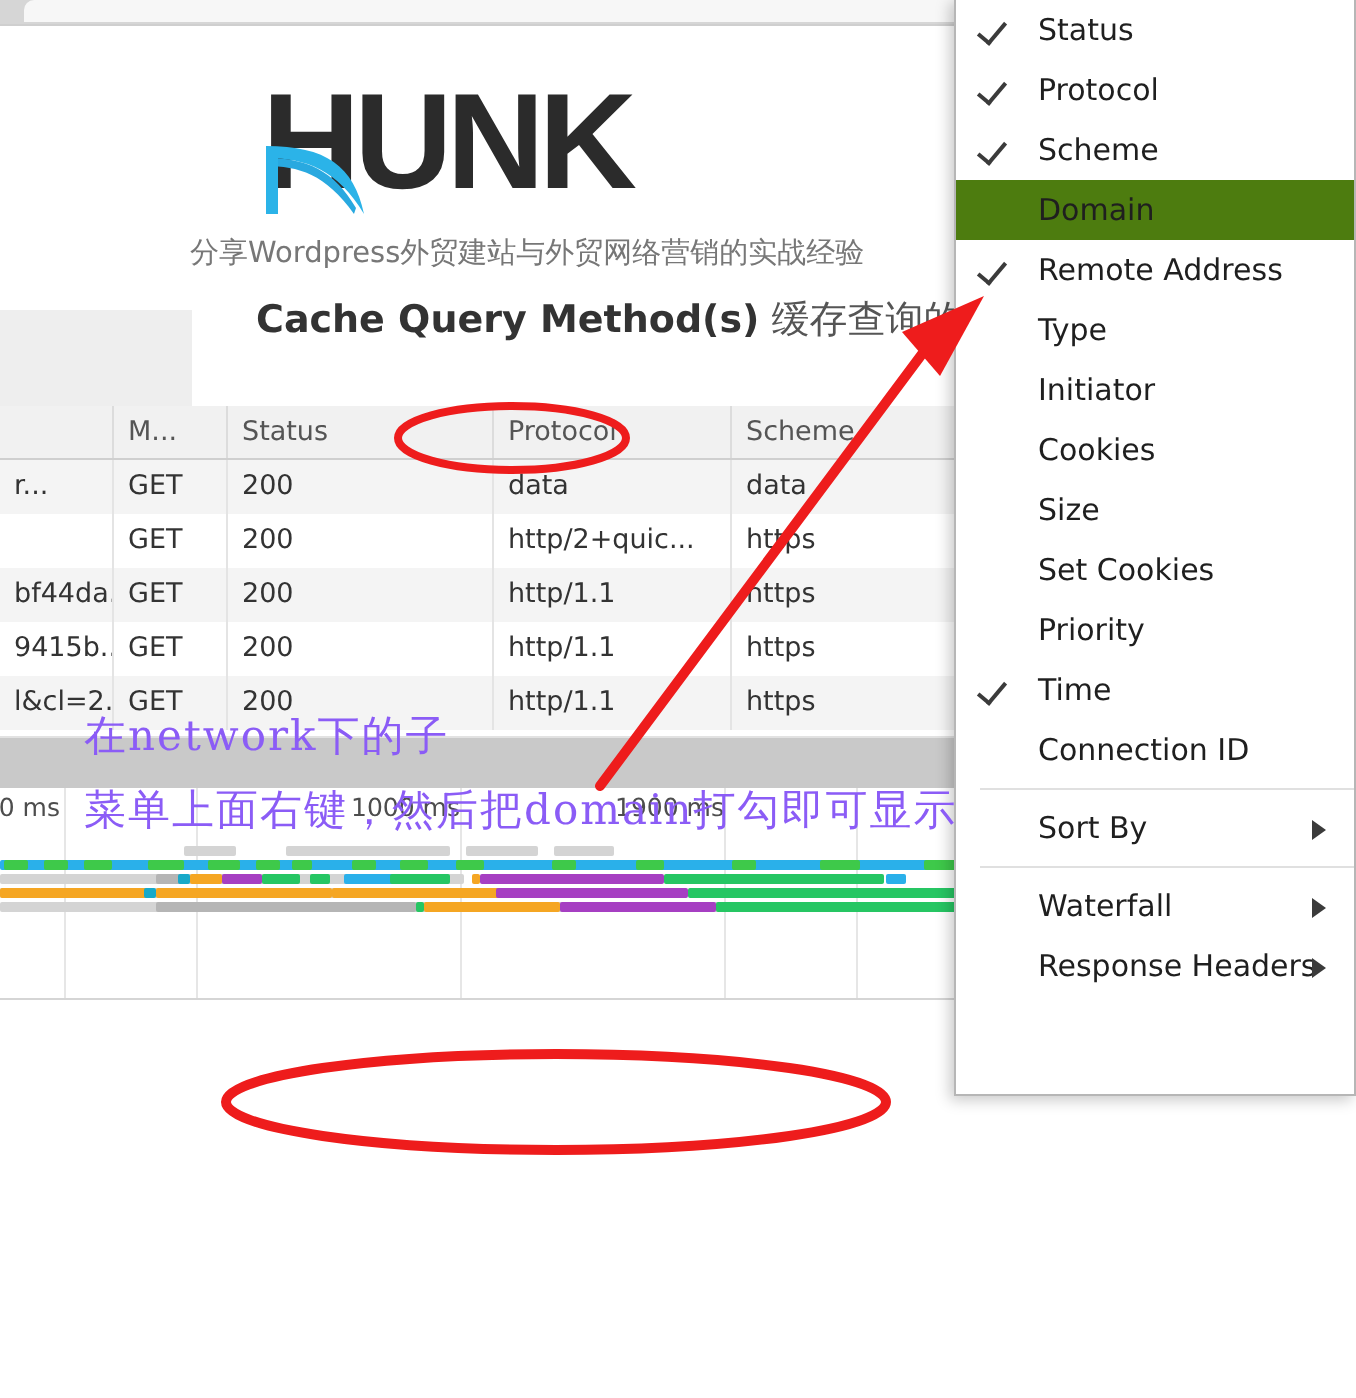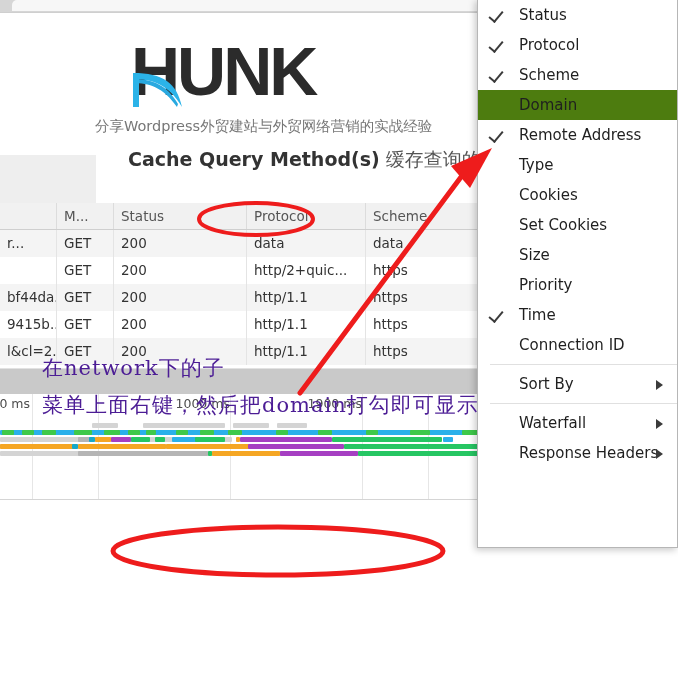--- a/index.html
+++ b/index.html
@@ -115,21 +115,21 @@
       padding-left:41px;white-space:nowrap;
       font-family:"DejaVu Sans","Liberation Sans",sans-serif;}
   .mi.hl{background:#4d7c0f;}
   .mi .tick{position:absolute;left:14px;top:8px;width:6px;height:12px;border:solid #3b3b3b;border-width:0 2px 2px 0;transform:rotate(40deg);}
   .mi .subarrow{position:absolute;right:14px;top:11px;width:0;height:0;border-top:5px solid transparent;border-bottom:5px solid transparent;border-left:7px solid #3b3b3b;}
   .mdiv{height:1px;background:#e0e0e0;margin:4px 0 4px 12px;}
 
   
   #annot{position:absolute;left:0;top:0;width:678px;height:699px;pointer-events:none;z-index:60;}
   .cn-note{
-    position:absolute;color:#4c1d95;white-space:nowrap;
+    position:absolute;color:#8b5cf6;white-space:nowrap;
     font-family:"DejaVu Serif","Liberation Serif",serif;
     font-size:21px;letter-spacing:1px;
   }
 </style>
 </head>
 <body>
 
 <div id="page-area">
   <div id="browser-strip">
     <div id="browser-strip-inner"></div>
@@ -370,23 +370,24 @@
   </div>
 </div>
 
 <div id="ctxmenu">
   <div class="mi"><span class="tick"></span><span>Status</span></div>
   <div class="mi"><span class="tick"></span><span>Protocol</span></div>
   <div class="mi"><span class="tick"></span><span>Scheme</span></div>
   <div class="mi hl"><span>Domain</span></div>
   <div class="mi"><span class="tick"></span><span>Remote Address</span></div>
   <div class="mi"><span>Type</span></div>
+  <div class="mi"><span>Initiator</span></div>
   <div class="mi"><span>Cookies</span></div>
+  <div class="mi"><span>Size</span></div>
   <div class="mi"><span>Set Cookies</span></div>
-  <div class="mi"><span>Size</span></div>
   <div class="mi"><span>Priority</span></div>
   <div class="mi"><span class="tick"></span><span>Time</span></div>
   <div class="mi"><span>Connection ID</span></div>
   <div class="mdiv"></div>
   <div class="mi"><span>Sort By</span><span class="subarrow"></span></div>
   <div class="mdiv"></div>
   <div class="mi"><span>Waterfall</span><span class="subarrow"></span></div>
   <div class="mi"><span>Response Headers</span><span class="subarrow"></span></div>
 </div>
 

